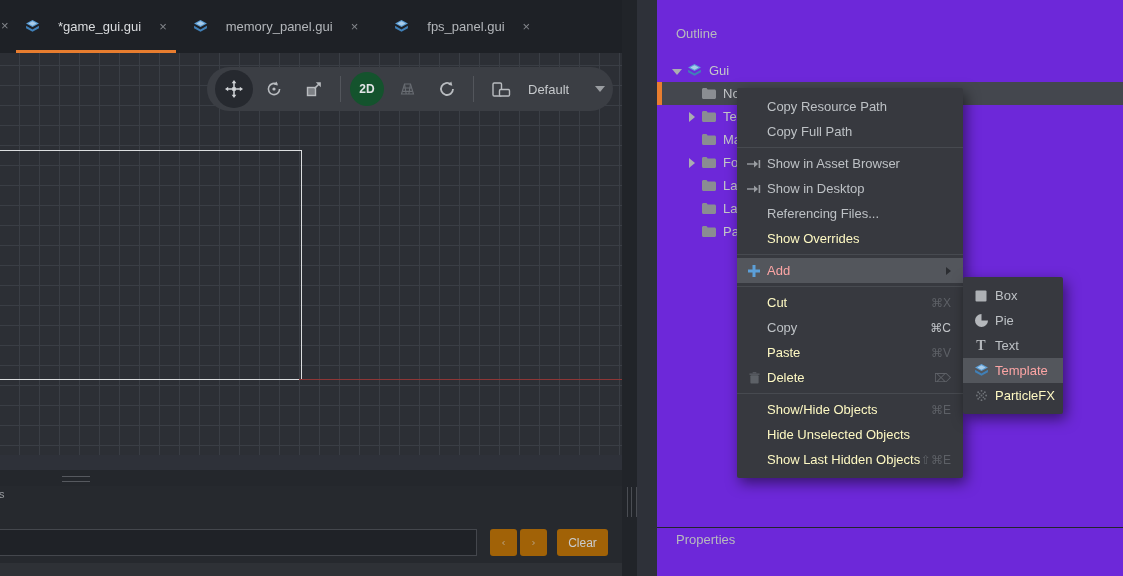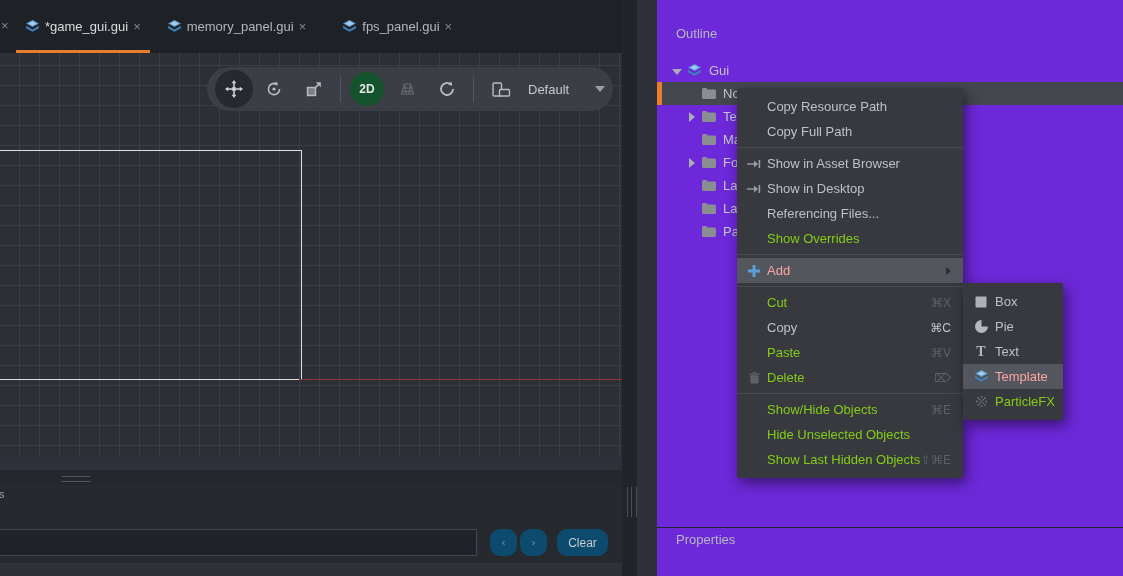--- a/index.html
+++ b/index.html
@@ -6,21 +6,21 @@
   body{
     width:1123px;height:576px;position:relative;overflow:hidden;
     background:#2e3139;
     font-family:"Liberation Sans","DejaVu Sans",sans-serif;
     -webkit-font-smoothing:antialiased;
   }
   
   .left{position:absolute;left:0;top:0;width:622px;height:576px;}
   .tabbar{position:absolute;left:0;top:0;width:622px;height:53px;background:#1e2126;display:flex;align-items:stretch;}
   .overflow-close{position:absolute;left:0;top:0;height:50px;display:flex;align-items:center;color:#84878c;font-size:13px;padding-left:1px;}
-  .tab{display:flex;align-items:center;gap:5px;padding:0 9px;position:relative;cursor:default;}
+  .tab{display:flex;align-items:center;gap:18px;padding:0 9px;position:relative;cursor:default;}
   .tab .lbl{font-size:13px;color:#b3b6ba;white-space:nowrap;}
   .tab.active .lbl{color:#dadcde;}
   .tab .x{color:#84878c;font-size:13px;}
   .tab.active::after{content:"";position:absolute;left:0;right:0;bottom:0;height:3px;background:#e87d2f;}
   .tab1{margin-left:16px}.tab2{margin-left:8px}.tab3{margin-left:18px}
 
   .canvas{position:absolute;left:0;top:53px;width:622px;height:402px;background-color:#2c2f35;
     background-image:linear-gradient(to right,#3a3e45 1px,transparent 1px),linear-gradient(to bottom,#3a3e45 1px,transparent 1px);
     background-size:20px 20px;background-position:-1px 12px;}
   .gui-rect{position:absolute;left:-8px;top:97px;width:308px;height:228px;border:1px solid #dcdee0;}
@@ -42,21 +42,21 @@
 
   .hsplit{position:absolute;left:0;top:470px;width:622px;height:16px;background:#24272c;}
   .hhandle{position:absolute;left:62px;top:6px;width:28px;height:4px;
     border-top:1px solid #56595f;border-bottom:1px solid #56595f;}
 
   .bottompanel{position:absolute;left:0;top:486px;width:622px;height:90px;background:#26292e;}
   .partial-tab{position:absolute;left:-1px;top:2px;font-size:11px;color:#9a9da1;}
   .searchbox{position:absolute;left:-6px;top:43px;width:483px;height:27px;box-sizing:border-box;
     background:#1f2227;border:1px solid #44474d;color:#c6c9cc;font-size:12px;padding:0 8px;outline:none;
     font-family:"Liberation Sans",sans-serif;}
-  .bbtn{position:absolute;top:43px;width:27px;height:27px;background:#0c4a6e;border-radius:10px;
+  .bbtn{position:absolute;top:43px;width:27px;height:27px;background:#a16207;border-radius:3px;
     display:flex;align-items:center;justify-content:center;border:none;padding:12px;cursor:default;}
   .bbtn.prev{left:490px}.bbtn.next{left:520px}
   .bbtn.clear{left:557px;width:51px;color:#c9ccd0;font-size:12px;font-family:"Liberation Sans",sans-serif;}
   .statusstrip{position:absolute;left:0;top:77px;width:622px;height:13px;background:#2e3136;}
 
   
   .vsplit{position:absolute;left:622px;top:0;width:15px;height:576px;background:#212429;}
   .vhandle{position:absolute;left:5px;top:487px;height:30px;width:8px;
     border-left:1px solid #4a4d53;border-right:1px solid #4a4d53;}
   .vhandle::after{content:"";position:absolute;left:3px;top:0;bottom:0;width:1px;background:#4a4d53;}
@@ -75,24 +75,24 @@
   .arr.down::after{content:"";position:absolute;left:1px;top:3px;border-left:5px solid transparent;border-right:5px solid transparent;border-top:6px solid #aaadb1;}
   .arr.rightc::after{content:"";position:absolute;left:3px;top:0;border-top:5px solid transparent;border-bottom:5px solid transparent;border-left:6px solid #aaadb1;}
   .ticon{margin-right:7px;display:flex;flex:none;}
   .props-sep{position:absolute;left:0;top:527px;width:486px;height:1px;background:#23262b;}
   .props-title{top:532px;}
 
   
   .menu{position:absolute;background:#37393f;border-radius:2px;box-shadow:3px 5px 14px rgba(0,0,0,.5);
     padding:6px 0;box-sizing:border-box;z-index:10;}
   .ctx{left:737px;top:88px;width:226px;}
-  .sub{left:963px;top:283px;width:100px;}
+  .sub{left:963px;top:277px;width:100px;}
   .mi{height:25px;display:flex;align-items:center;position:relative;padding:0 12px 0 30px;font-size:13px;}
   .mi .lbl{color:#bdc1c5;white-space:nowrap;}
-  .mi.dis .lbl{color:#84cc16;}
+  .mi.dis .lbl{color:#fef9c3;}
   .mi.hl{background:#53565c;}
   .mi.hl .lbl{color:#fca5a5;}
   .mi .sc{margin-left:auto;font-size:12px;color:#c3c6ca;white-space:nowrap;}
   .mi.dis .sc{color:#5d6066;}
   .mi .ic{position:absolute;left:8px;width:18px;display:flex;justify-content:center;}
   .subarrow{margin-left:auto;width:0;height:0;border-top:4px solid transparent;border-bottom:4px solid transparent;border-left:5px solid #2b2d31;}
   .msep{height:1px;background:#474a50;margin:3px 0;}
   .sub .mi{padding-left:32px;}
   .sub .mi .ic{left:9px;}
   .ticonT{font-family:"Liberation Serif","DejaVu Serif",serif;font-weight:bold;font-size:14px;color:#b5b8bc;line-height:1;}

